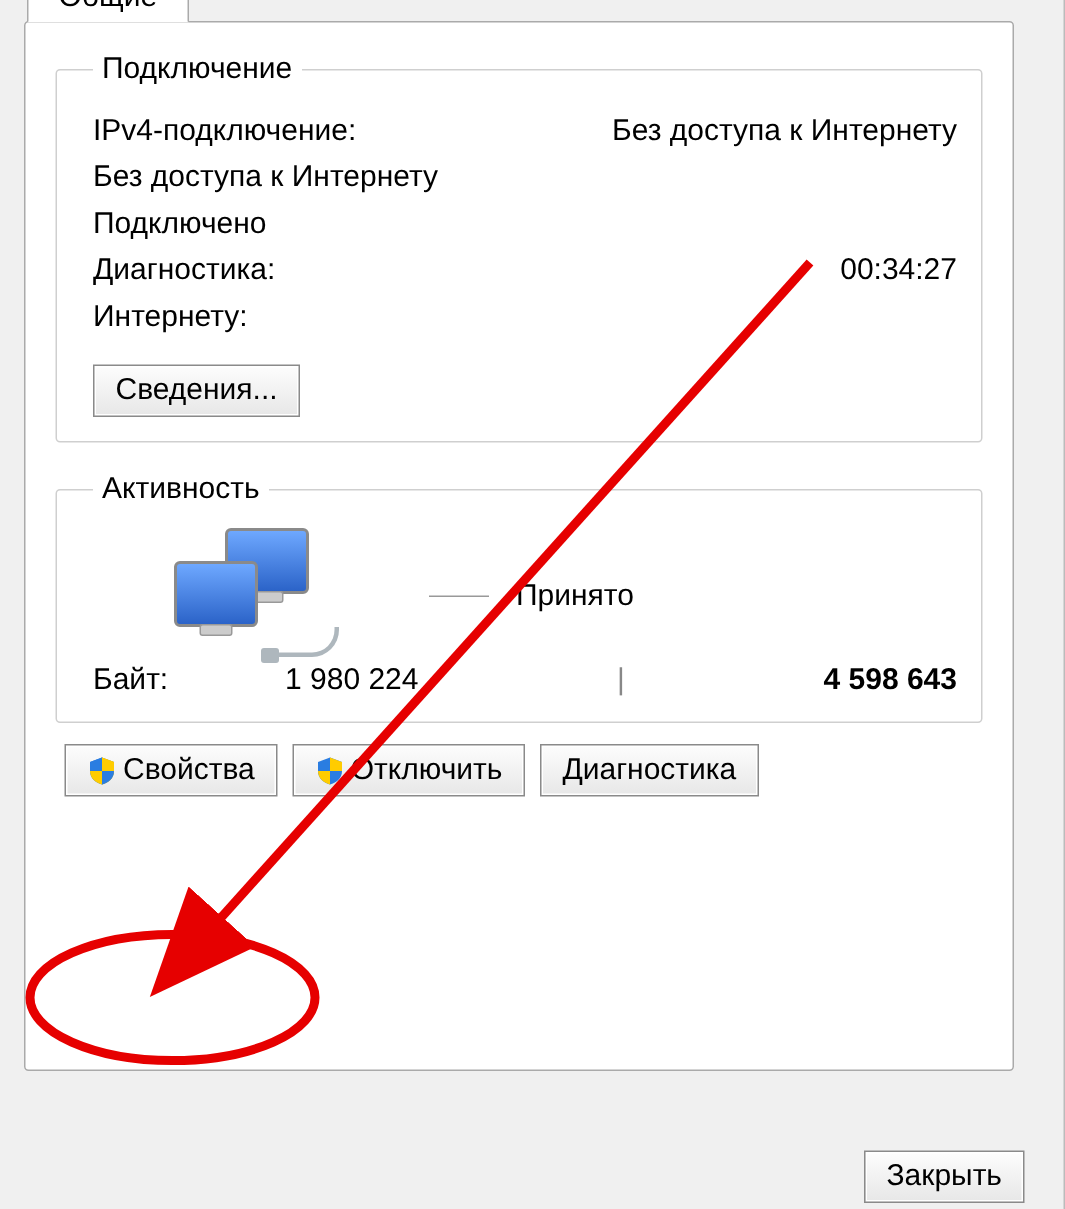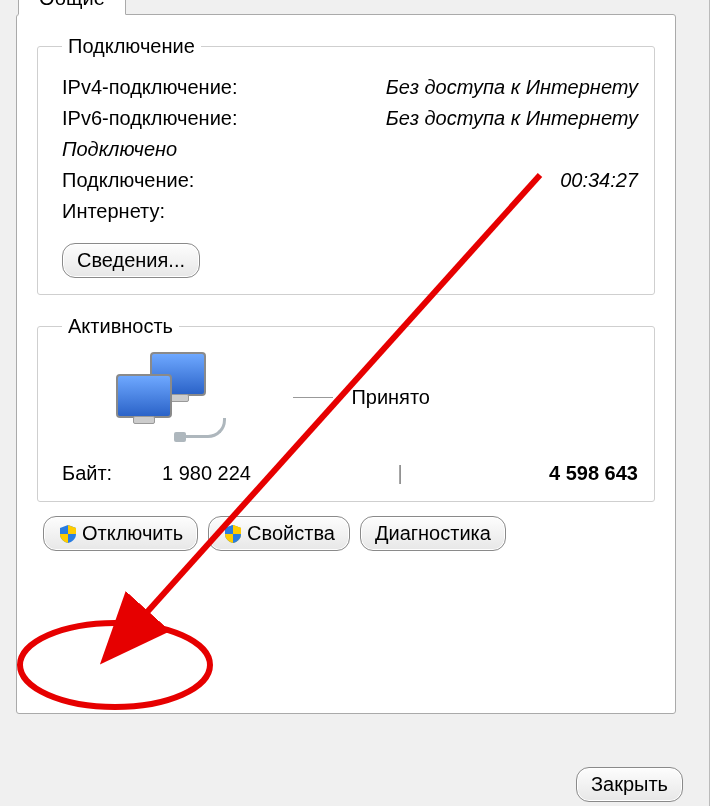--- a/index.html
+++ b/index.html
@@ -62,29 +62,29 @@
     font-size: 20px;
     color: #000;
   }
   .row {
     display: flex;
     justify-content: space-between;
     align-items: baseline;
     margin: 8px 0;
   }
   .row .label { }
-  .row .value { text-align: right; font-style: italic; }
+  .row .value { text-align: right; }
 
   .btn {
     display: inline-flex;
     align-items: center;
     gap: 4px;
     background: linear-gradient(#fdfdfd,#e7e7e7);
     border: 1px solid #8a8a8a;
-    border-radius: 13px;
+    border-radius: 0;
     padding: 5px 14px;
     font-family: inherit;
     font-size: 20px;
     cursor: pointer;
     box-shadow: inset 0 0 0 1px #fff;
   }
   .btn-details { margin-top: 12px; }
 
   .activity-body {
     position: relative;
@@ -102,21 +102,21 @@
     background: #999;
     margin: 0 8px;
     align-self: center;
   }
   .activity-header .cell {
     display: flex;
     align-items: center;
     gap: 10px;
   }
   .activity-header .cell.sent { justify-content: flex-end; }
-  .activity-header .cell.recv { justify-content: flex-end; }
+  .activity-header .cell.recv { justify-content: flex-start; }
 
   .net-icon {
     width: 120px;
     height: 90px;
     position: relative;
     margin: 0 auto;
   }
   .monitor {
     position: absolute;
     width: 56px;
@@ -147,21 +147,21 @@
     right:40px; bottom:0;
     width:12px; height:10px;
     background:#aeb7bd;
     border-radius:2px;
   }
 
   .bytes-row {
     display: grid;
     grid-template-columns: 100px 1fr 20px 1fr;
     align-items: baseline;
-    margin-top: 20px;
+    gap: 28px;
   }
   .bytes-row .sep {
     text-align: center;
     color: #888;
   }
   .bytes-row .num { text-align: left; padding-right: 20px; }
   .bytes-row .num2 { text-align: right; font-weight: bold; }
 
   .action-row {
     display: flex;
@@ -204,28 +204,27 @@
   <div class="tab-panel">
 
     <fieldset class="group">
       <legend>Подключение</legend>
 
       <div class="row">
         <span class="label">IPv4-подключение:</span>
         <span class="value">Без доступа к Интернету</span>
       </div>
       <div class="row">
-        <span class="label">IPv6-подключение:</span>
         <span class="value">Без доступа к Интернету</span>
       </div>
       <div class="row">
         <span class="value">Подключено</span>
       </div>
       <div class="row">
-        <span class="label">Подключение:</span>
+        <span class="label">Диагностика:</span>
         <span class="value">00:34:27</span>
       </div>
       <div class="row">
         <span class="label">Интернету:</span>
       </div>
 
       <button class="btn btn-details">
         <span>Сведения...</span>
       </button>
     </fieldset>
@@ -250,44 +249,44 @@
         <div class="bytes-row">
           <span>Байт:</span>
           <span class="num">1 980 224</span>
           <span class="sep">|</span>
           <span class="num2">4 598 643</span>
         </div>
       </div>
     </fieldset>
 
     <div class="action-row">
-      <button class="btn">
-        <span class="shield">
-          <svg viewBox="0 0 20 20">
-              <path d="M10 1 L18 4 V10 C18 15 14 18 10 19 C6 18 2 15 2 10 V4 Z" fill="#2a7de1"></path>
-              <path d="M10 1 L18 4 V10 L10 10 Z" fill="#ffcc00"></path>
-              <path d="M10 10 L2 10 V10 C2 15 6 18 10 19 Z" fill="#ffcc00"></path>
-            </svg>
-        </span>
-        <span>Отключить</span>
-      </button>
       <button class="btn">
         <span class="shield">
           <svg viewBox="0 0 20 20">
               <path d="M10 1 L18 4 V10 C18 15 14 18 10 19 C6 18 2 15 2 10 V4 Z" fill="#2a7de1"></path>
               <path d="M10 1 L18 4 V10 C18 15 14 18 10 19 Z" fill="#ffcc00"></path>
               <path d="M10 1 L2 4 V10 L10 10 Z" fill="#2a7de1"></path>
               <path d="M10 10 L18 10 V10 C18 15 14 18 10 19 Z" fill="#2a7de1"></path>
               <path d="M10 1 L18 4 V10 L10 10 Z" fill="#ffcc00"></path>
               <path d="M10 10 L2 10 V10 C2 15 6 18 10 19 Z" fill="#ffcc00"></path>
             </svg>
         </span>
         <span>Свойства</span>
       </button>
       <button class="btn">
+        <span class="shield">
+          <svg viewBox="0 0 20 20">
+              <path d="M10 1 L18 4 V10 C18 15 14 18 10 19 C6 18 2 15 2 10 V4 Z" fill="#2a7de1"></path>
+              <path d="M10 1 L18 4 V10 L10 10 Z" fill="#ffcc00"></path>
+              <path d="M10 10 L2 10 V10 C2 15 6 18 10 19 Z" fill="#ffcc00"></path>
+            </svg>
+        </span>
+        <span>Отключить</span>
+      </button>
+      <button class="btn">
         <span>Диагностика</span>
       </button>
     </div>
 
   </div>
 
   <div class="bottom-bar">
     <button class="btn">
       <span>Закрыть</span>
     </button>

